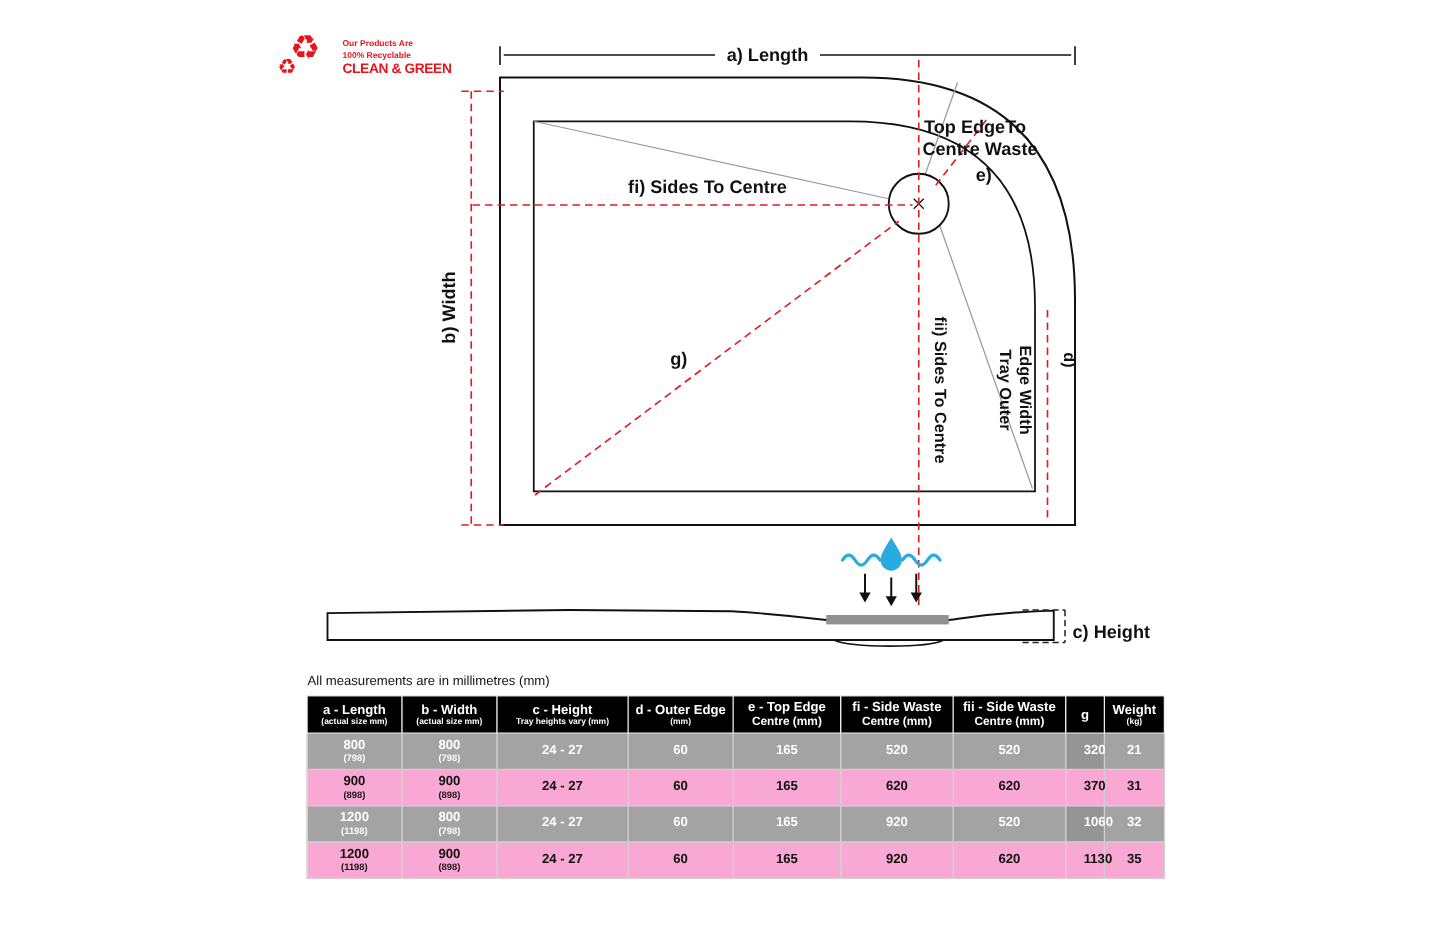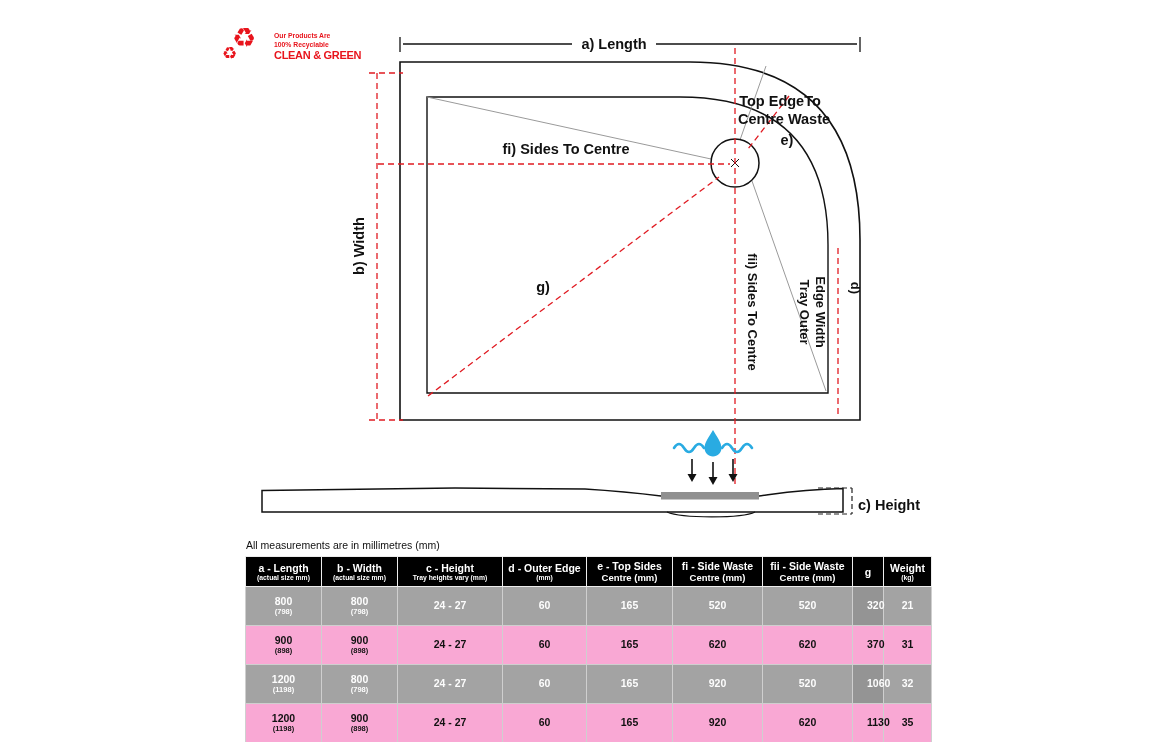--- a/index.html
+++ b/index.html
@@ -24,21 +24,21 @@
   
   .note{position:absolute;left:246px;top:539px;font-size:10.5px;font-weight:400}
   table.sizes{position:absolute;left:245px;top:556px;width:686px;border-collapse:collapse;table-layout:fixed}
   .sizes col.c0{width:76px}.sizes col.c1{width:76px}.sizes col.c2{width:105px}
   .sizes col.c3{width:84px}.sizes col.c4{width:86px}.sizes col.c5{width:90px}
   .sizes col.c6{width:90px}.sizes col.c7{width:31px}.sizes col.c8{width:48px}
   .sizes th{background:#000000;color:#fff;border:1px solid #ececec;padding:3px 1px;vertical-align:middle;}
   .h-main{font-size:10.5px;font-weight:700;line-height:12px}
   .h-sub{font-size:9.5px;font-weight:700;line-height:11px}
   .h-sub.small{font-size:6.8px;line-height:8px}
-  .sizes td{border:1px solid #cfcfcf;text-align:center;vertical-align:middle;height:39px;padding:2px 14px}
+  .sizes td{border:1px solid #cfcfcf;text-align:center;vertical-align:middle;height:29px;padding:2px 14px}
   .row-gray td{background:#a3a3a3;color:#fdfdfd}
   .row-gray td:nth-child(8){background:#949494}
   .row-white td{background:#f9a8d4;color:#111}
   .cell-main{font-size:10.5px;font-weight:700;line-height:11.5px}
   .cell-sub{font-size:7.5px;font-weight:700;line-height:9px}
 </style>
 </head>
 <body>
 
 <div class="canvas">
@@ -150,21 +150,21 @@
           </th>
           <th>
             <div class="h-main">c - Height</div>
             <div class="h-sub small">Tray heights vary (mm)</div>
           </th>
           <th>
             <div class="h-main">d - Outer Edge</div>
             <div class="h-sub small">(mm)</div>
           </th>
           <th>
-            <div class="h-main">e - Top Sides</div>
+            <div class="h-main">e - Top Edge</div>
             <div class="h-sub">Centre (mm)</div>
           </th>
           <th>
             <div class="h-main">fi - Side Waste</div>
             <div class="h-sub">Centre (mm)</div>
           </th>
           <th>
             <div class="h-main">fii - Side Waste</div>
             <div class="h-sub">Centre (mm)</div>
           </th>

